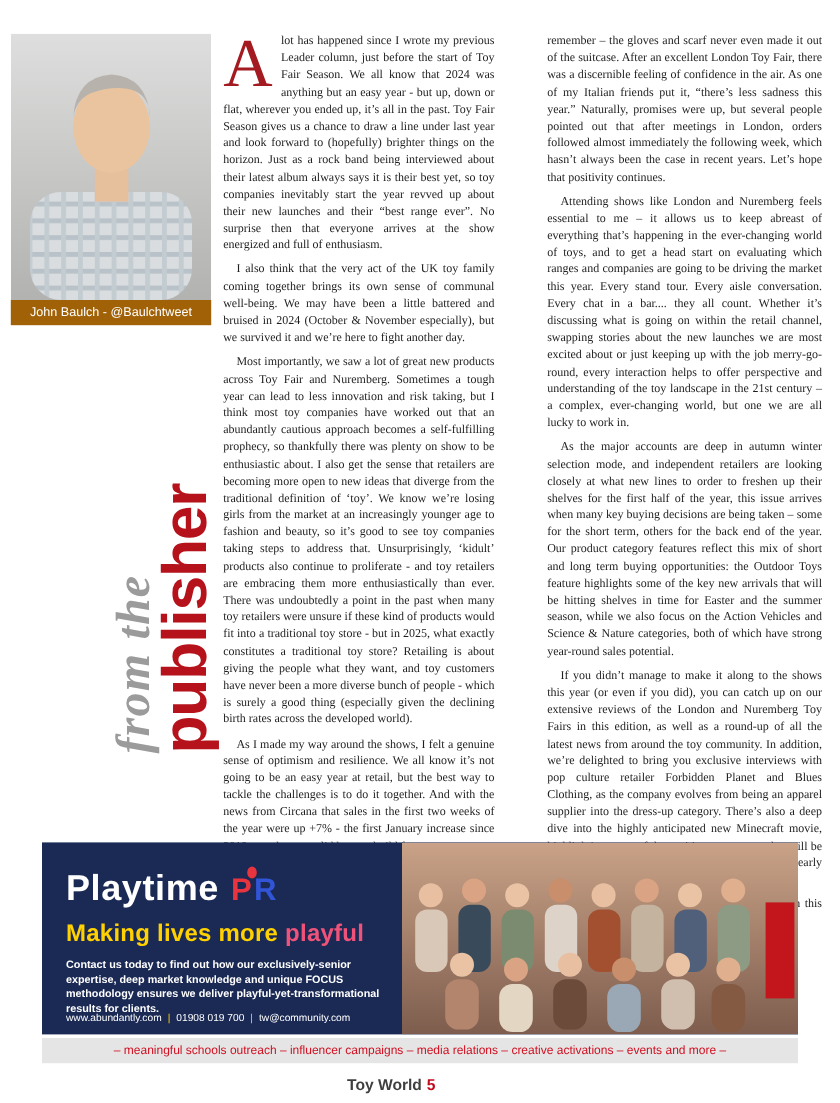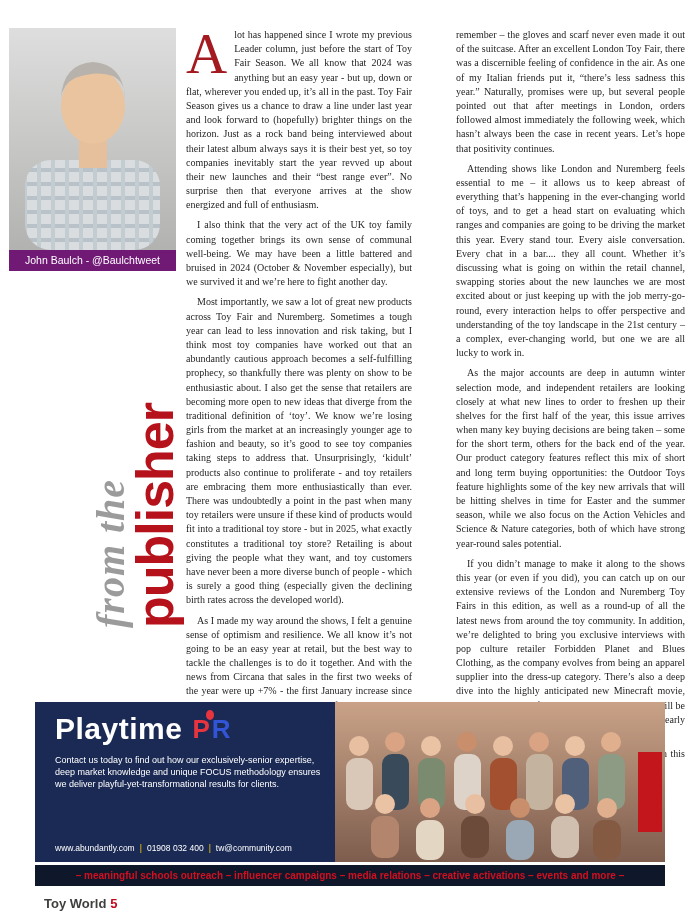--- a/index.html
+++ b/index.html
@@ -4,21 +4,21 @@
 <style>
   * { margin:0; padding:0; box-sizing:border-box; }
   html,body { width:700px; height:919px; }
   body { background:#ffffff; font-family:"Liberation Serif", serif; position:relative; overflow:hidden; }
 
   .page { position:relative; width:700px; height:919px; background:#ffffff; }
 
   
   .photo { position:absolute; left:9px; top:28px; width:167px; height:222px; overflow:hidden; }
   .photo svg { display:block; width:100%; height:100%; }
-  .caption { position:absolute; left:9px; top:250px; width:167px; height:21px; background:#701a75;
+  .caption { position:absolute; left:9px; top:250px; width:167px; height:21px; background:#a16207;
              color:#ffffff; font-family:"Liberation Sans", sans-serif; font-size:10.5px;
              line-height:21px; text-align:center; }
 
   
   .masthead { position:absolute; left:92px; top:628px; width:336px;
               transform:rotate(-90deg); transform-origin:0 0; }
   .masthead .from { display:block; font-family:"Liberation Serif", serif; font-style:italic;
                     font-weight:bold; color:#9c9b9b; font-size:40px; line-height:38px; letter-spacing:1px; }
   .masthead .pub  { display:block; font-family:"Liberation Sans", sans-serif; font-weight:bold;
                     color:#b5121b; font-size:52px; line-height:50px; letter-spacing:-1px; }
@@ -28,43 +28,43 @@
   .col1 { left:186px; width:226px; }
   .col2 { left:456px; width:229px; }
   .col p { margin-bottom:6px; text-indent:11px; }
   .col p.lead { text-indent:0; }
   .dropcap { float:left; font-size:57px; line-height:45px; padding:3px 7px 1px 0;
              color:#a31b20; font-family:"Liberation Serif", serif; text-indent:0; }
 
   
   .ad { position:absolute; left:35px; top:702px; width:630px; height:160px; background:#1b2a55;
         display:flex; font-family:"Liberation Sans", sans-serif; overflow:hidden; }
-  .ad-left { width:300px; min-width:300px; padding:10px 0 20px 20px; position:relative; color:#ffffff; }
+  .ad-left { width:300px; min-width:300px; padding:10px 0 20px 20px; position:relative; color:#ffffff;margin-top:12px; }
   .ad-right { flex:1; }
   .ad-right svg { display:block; width:100%; height:100%; }
   .brandrow { display:flex; align-items:center; gap:10px; }
   .brand { font-size:30px; font-weight:bold; color:#ffffff; letter-spacing:0.5px; }
   .logo { display:inline-flex; align-items:center; position:relative; font-weight:bold; font-size:26px; }
   .logo .lp { color:#e8343f; }
   .logo .lr { color:#3155d6; margin-left:2px; }
   .logo .balloon { position:absolute; top:-4px; left:14px; width:8px; height:10px;
                    background:#e8343f; border-radius:50% 50% 50% 50%; }
   .headline { margin-top:9px; font-size:20px; font-weight:bold; color:#ffd100; letter-spacing:0.2px; }
   .headline .hl { color:#f0537a; }
-  .ad-body { margin-top:8px; font-size:9px; font-weight:normal; line-height:1.35; width:272px; color:#ffffff; }
+  .ad-body { margin-top:8px; font-size:9px; font-weight:bold; line-height:1.35; width:272px; color:#ffffff; }
   .contact { position:absolute; bottom:9px; left:20px; font-size:8.5px; color:#ffffff; white-space:nowrap; }
   .contact .sep { color:#ffd100; margin:0 5px; }
 
-  .ticker { position:absolute; left:35px; top:865px; width:630px; height:21px; background:#0f172a;
-            color:#d11021; font-family:"Liberation Sans", sans-serif; font-weight:bold;
+  .ticker { position:absolute; left:35px; top:865px; width:630px; height:21px; background:#e5e5e5;
+            color:#d11021; font-family:"Liberation Sans", sans-serif; font-weight:normal;
             font-size:10px; line-height:21px; text-align:center; }
 
   
-  .footer { position:absolute; left:0; top:896px; width:652px; text-align:left;
-            font-family:"Liberation Sans", sans-serif; font-size:13px;margin-left:44px; }
+  .footer { position:absolute; left:0; top:896px; width:652px; text-align:center;
+            font-family:"Liberation Sans", sans-serif; font-size:13px; }
   .footer .brand-name { color:#3f3f3e; font-weight:bold; }
   .footer .pagenum { color:#c10a1e; font-weight:bold; margin-left:4px; }
 </style>
 </head>
 <body>
 
 <div class="page">
 
   <div class="photo">
     <svg viewBox="0 0 167 222">
@@ -112,23 +112,26 @@
   <div class="ad">
     <div class="ad-left">
       <div class="brandrow">
         <span class="brand">Playtime</span>
         <span class="logo">
           <span class="lp">P</span>
           <span class="balloon"></span>
           <span class="lr">R</span>
         </span>
       </div>
+      <div class="headline">
+        <span>Making lives more </span><span class="hl">playful</span>
+      </div>
       <div class="ad-body">Contact us today to find out how our exclusively-senior expertise, deep market knowledge and unique FOCUS methodology ensures we deliver playful-yet-transformational results for clients.</div>
       <div class="contact">
-        <span>www.abundantly.com</span><span class="sep">|</span><span>01908 032 400</span><span class="sep">|</span><span>tw@community.com</span>
+        <span>www.abundantly.com</span><span class="sep">|</span><span>01908 019 700</span><span class="sep">|</span><span>tw@community.com</span>
       </div>
     </div>
     <div class="ad-right">
       <svg viewBox="0 0 330 160" preserveAspectRatio="xMidYMid slice">
         <defs>
           <linearGradient id="pg" x1="0" y1="0" x2="0" y2="1">
             <stop offset="0" stop-color="#c9a287"></stop>
               <stop offset="1" stop-color="#7e5d4e"></stop>
           </linearGradient>
         </defs>

